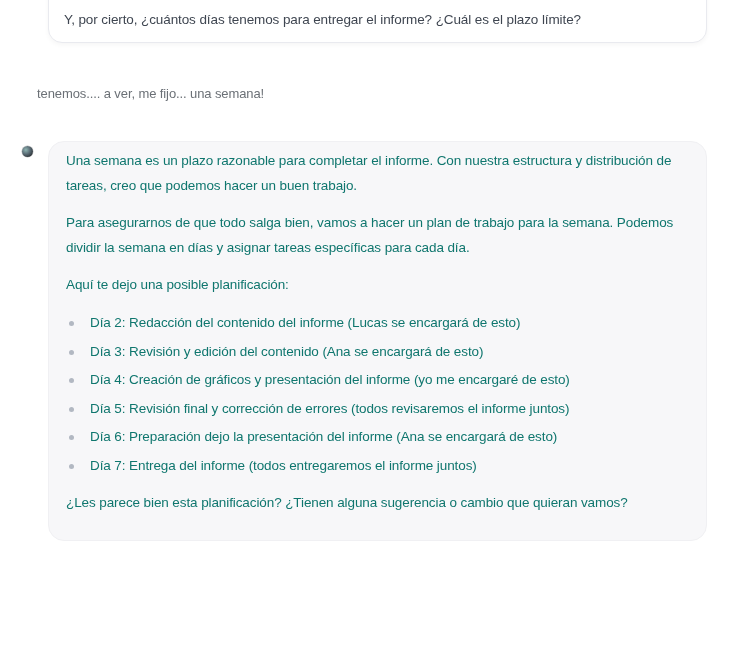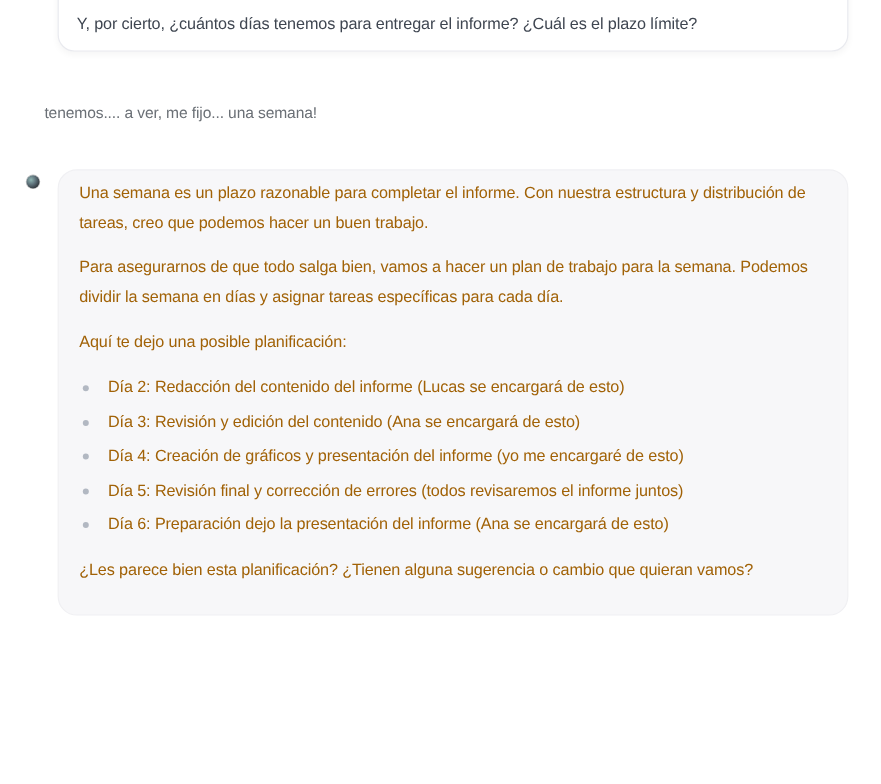--- a/index.html
+++ b/index.html
@@ -66,21 +66,21 @@
     position: absolute;
     left: 48px;
     top: 141px;
     width: 659px;
     background: #f7f7f9;
     border: 1px solid #f0f0f3;
     border-radius: 16px;
     padding: 6px 18px 13px 17px;
     font-size: 13.5px;
     letter-spacing: -0.1px;
-    color: #a16207;
+    color: #0f766e;
   }
   .assistant-bubble p {
     line-height: 25px;
     margin: 0 0 12px 0;
   }
   .assistant-bubble p.last { margin-bottom: 0; }
   .assistant-bubble ul {
     list-style: none;
     margin: 0 0 10px 0;
     padding: 0;
@@ -118,18 +118,19 @@
     <p>Una semana es un plazo razonable para completar el informe. Con nuestra estructura y distribución de tareas, creo que podemos hacer un buen trabajo.</p>
     <p>Para asegurarnos de que todo salga bien, vamos a hacer un plan de trabajo para la semana. Podemos dividir la semana en días y asignar tareas específicas para cada día.</p>
     <p>Aquí te dejo una posible planificación:</p>
 
     <ul>
       <li>Día 2: Redacción del contenido del informe (Lucas se encargará de esto)</li>
       <li>Día 3: Revisión y edición del contenido (Ana se encargará de esto)</li>
       <li>Día 4: Creación de gráficos y presentación del informe (yo me encargaré de esto)</li>
       <li>Día 5: Revisión final y corrección de errores (todos revisaremos el informe juntos)</li>
       <li>Día 6: Preparación dejo la presentación del informe (Ana se encargará de esto)</li>
+      <li>Día 7: Entrega del informe (todos entregaremos el informe juntos)</li>
     </ul>
 
     <p>¿Les parece bien esta planificación? ¿Tienen alguna sugerencia o cambio que quieran vamos?</p>
   </div>
 
 </div>
 
 </body></html>

